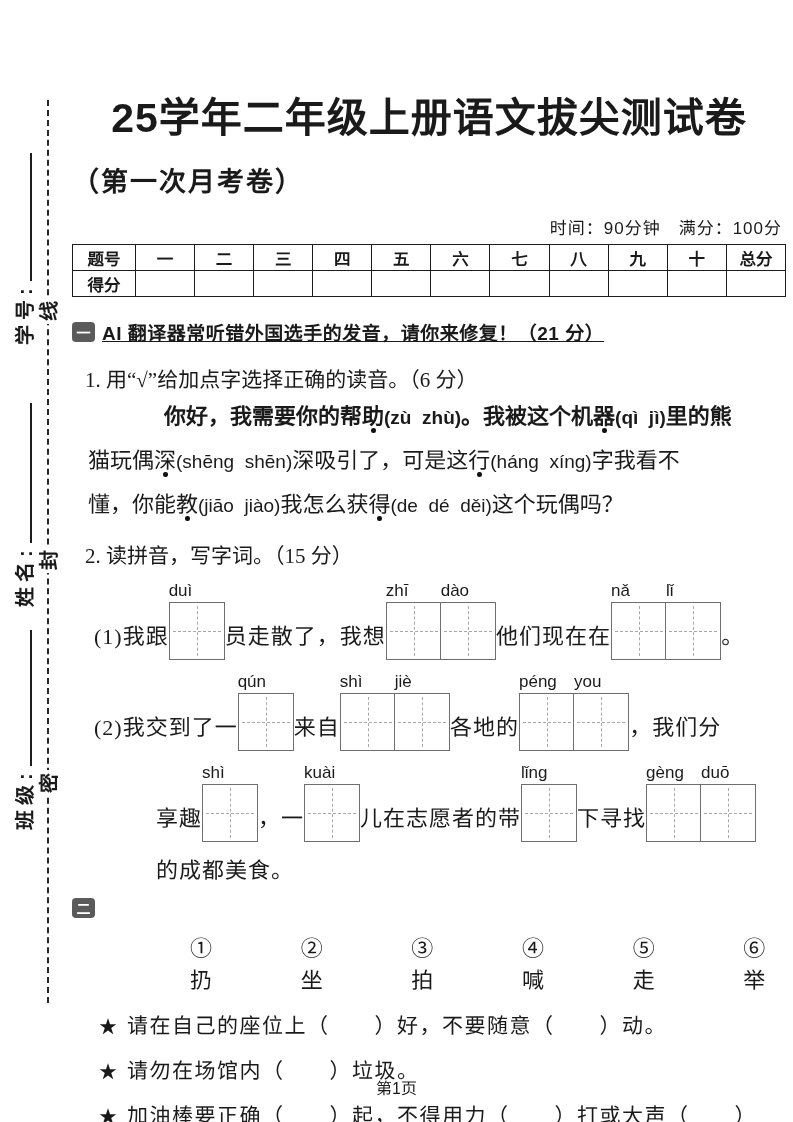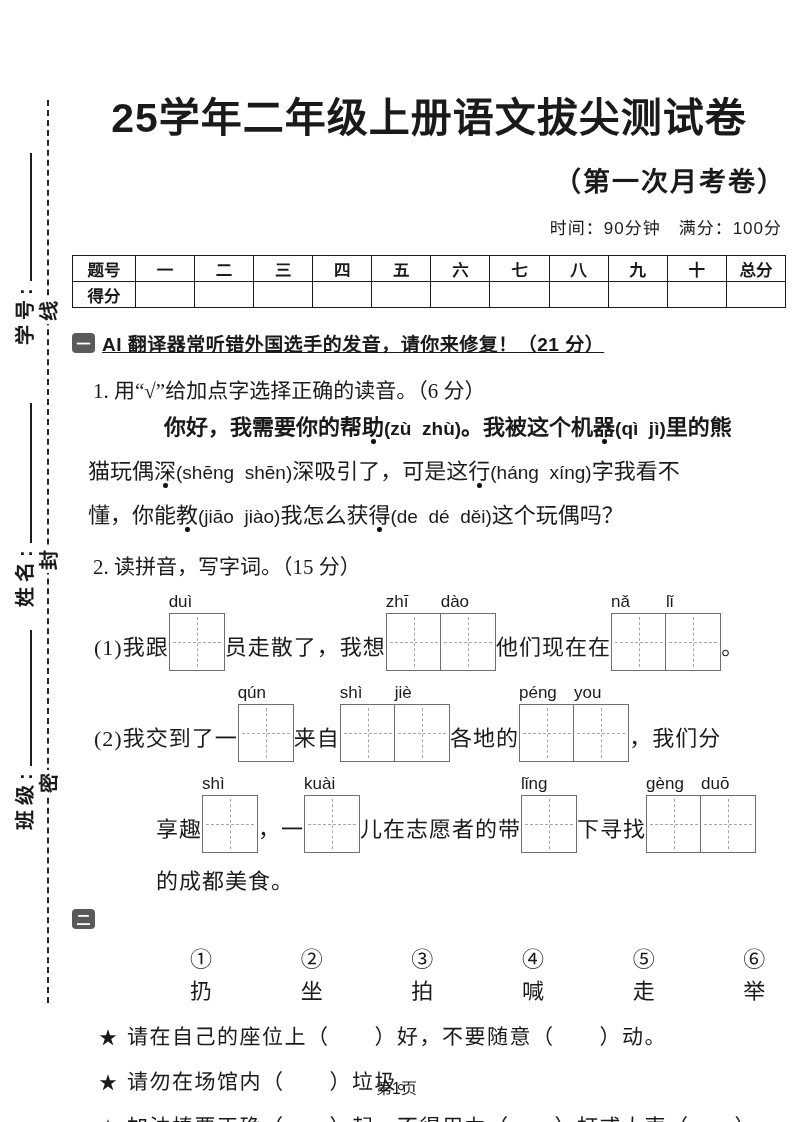--- a/index.html
+++ b/index.html
@@ -18,36 +18,36 @@
   .f3{top:830px;} .f3 .v-blank{width:136px;}
   .seal-char{position:absolute;left:36px;width:26px;text-align:center;transform:rotate(-90deg);
              background:#fff;font-size:20px;font-weight:600;line-height:1.1;
              font-family:"Liberation Serif",serif;}
   .s1{top:300px;} .s2{top:549px;} .s3{top:772px;}
 
   
   .content{position:absolute;left:72px;top:0;width:714px;}
   .title{margin:0;padding-top:84px;text-align:center;font-size:41px;font-weight:800;
          letter-spacing:1px;}
-  .subtitle{text-align:right;margin-top:16px;font-size:27px;font-weight:700;letter-spacing:2px;}
+  .subtitle{text-align:left;margin-top:16px;font-size:27px;font-weight:700;letter-spacing:2px;}
   .meta{text-align:right;margin-top:15px;font-size:17px;font-weight:400;letter-spacing:1px;
         padding-right:4px;}
 
-  .score-table{width:100%;border-collapse:collapse;margin-top:16px;table-layout:fixed;}
+  .score-table{width:100%;border-collapse:collapse;margin-top:5px;table-layout:fixed;}
   .score-table th,.score-table td{border:1.7px solid #1c1c1c;height:25px;text-align:center;
         font-size:16.5px;font-weight:700;padding:0;}
   .score-table th:first-child{width:62px;}
 
   .sec-head{margin-top:21px;display:flex;align-items:center;font-size:19px;font-weight:700;}
   .sec-head.second{margin-top:14px;}
   .sec-mark{width:23px;height:20px;background:#5a5a5a;color:#fff;border-radius:4px;flex:none;
             display:flex;align-items:center;justify-content:center;font-size:14px;margin-right:7px;}
   .sec-title{letter-spacing:0.5px;text-decoration:underline;}
 
-  .q-head{margin-top:18px;margin-left:21px;font-size:21px;font-family:"Liberation Serif",serif;}
+  .q-head{margin-top:18px;margin-left:13px;font-size:21px;font-family:"Liberation Serif",serif;}
   .q-head.q2{margin-top:12px;}
 
   .para{margin-left:16px;margin-top:2px;}
   .pline{height:44px;line-height:44px;font-size:22px;font-family:"Liberation Serif",serif;
          white-space:nowrap;}
   .pfirst{text-indent:76px;font-weight:bold;}
   .py{font-family:"Liberation Sans",sans-serif;font-size:19px;white-space:pre;}
   .dot-char{position:relative;}
   .dot-char::after{content:"";position:absolute;left:50%;margin-left:-2px;top:1.1em;
                    width:4.5px;height:4.5px;border-radius:50%;background:#111;}

